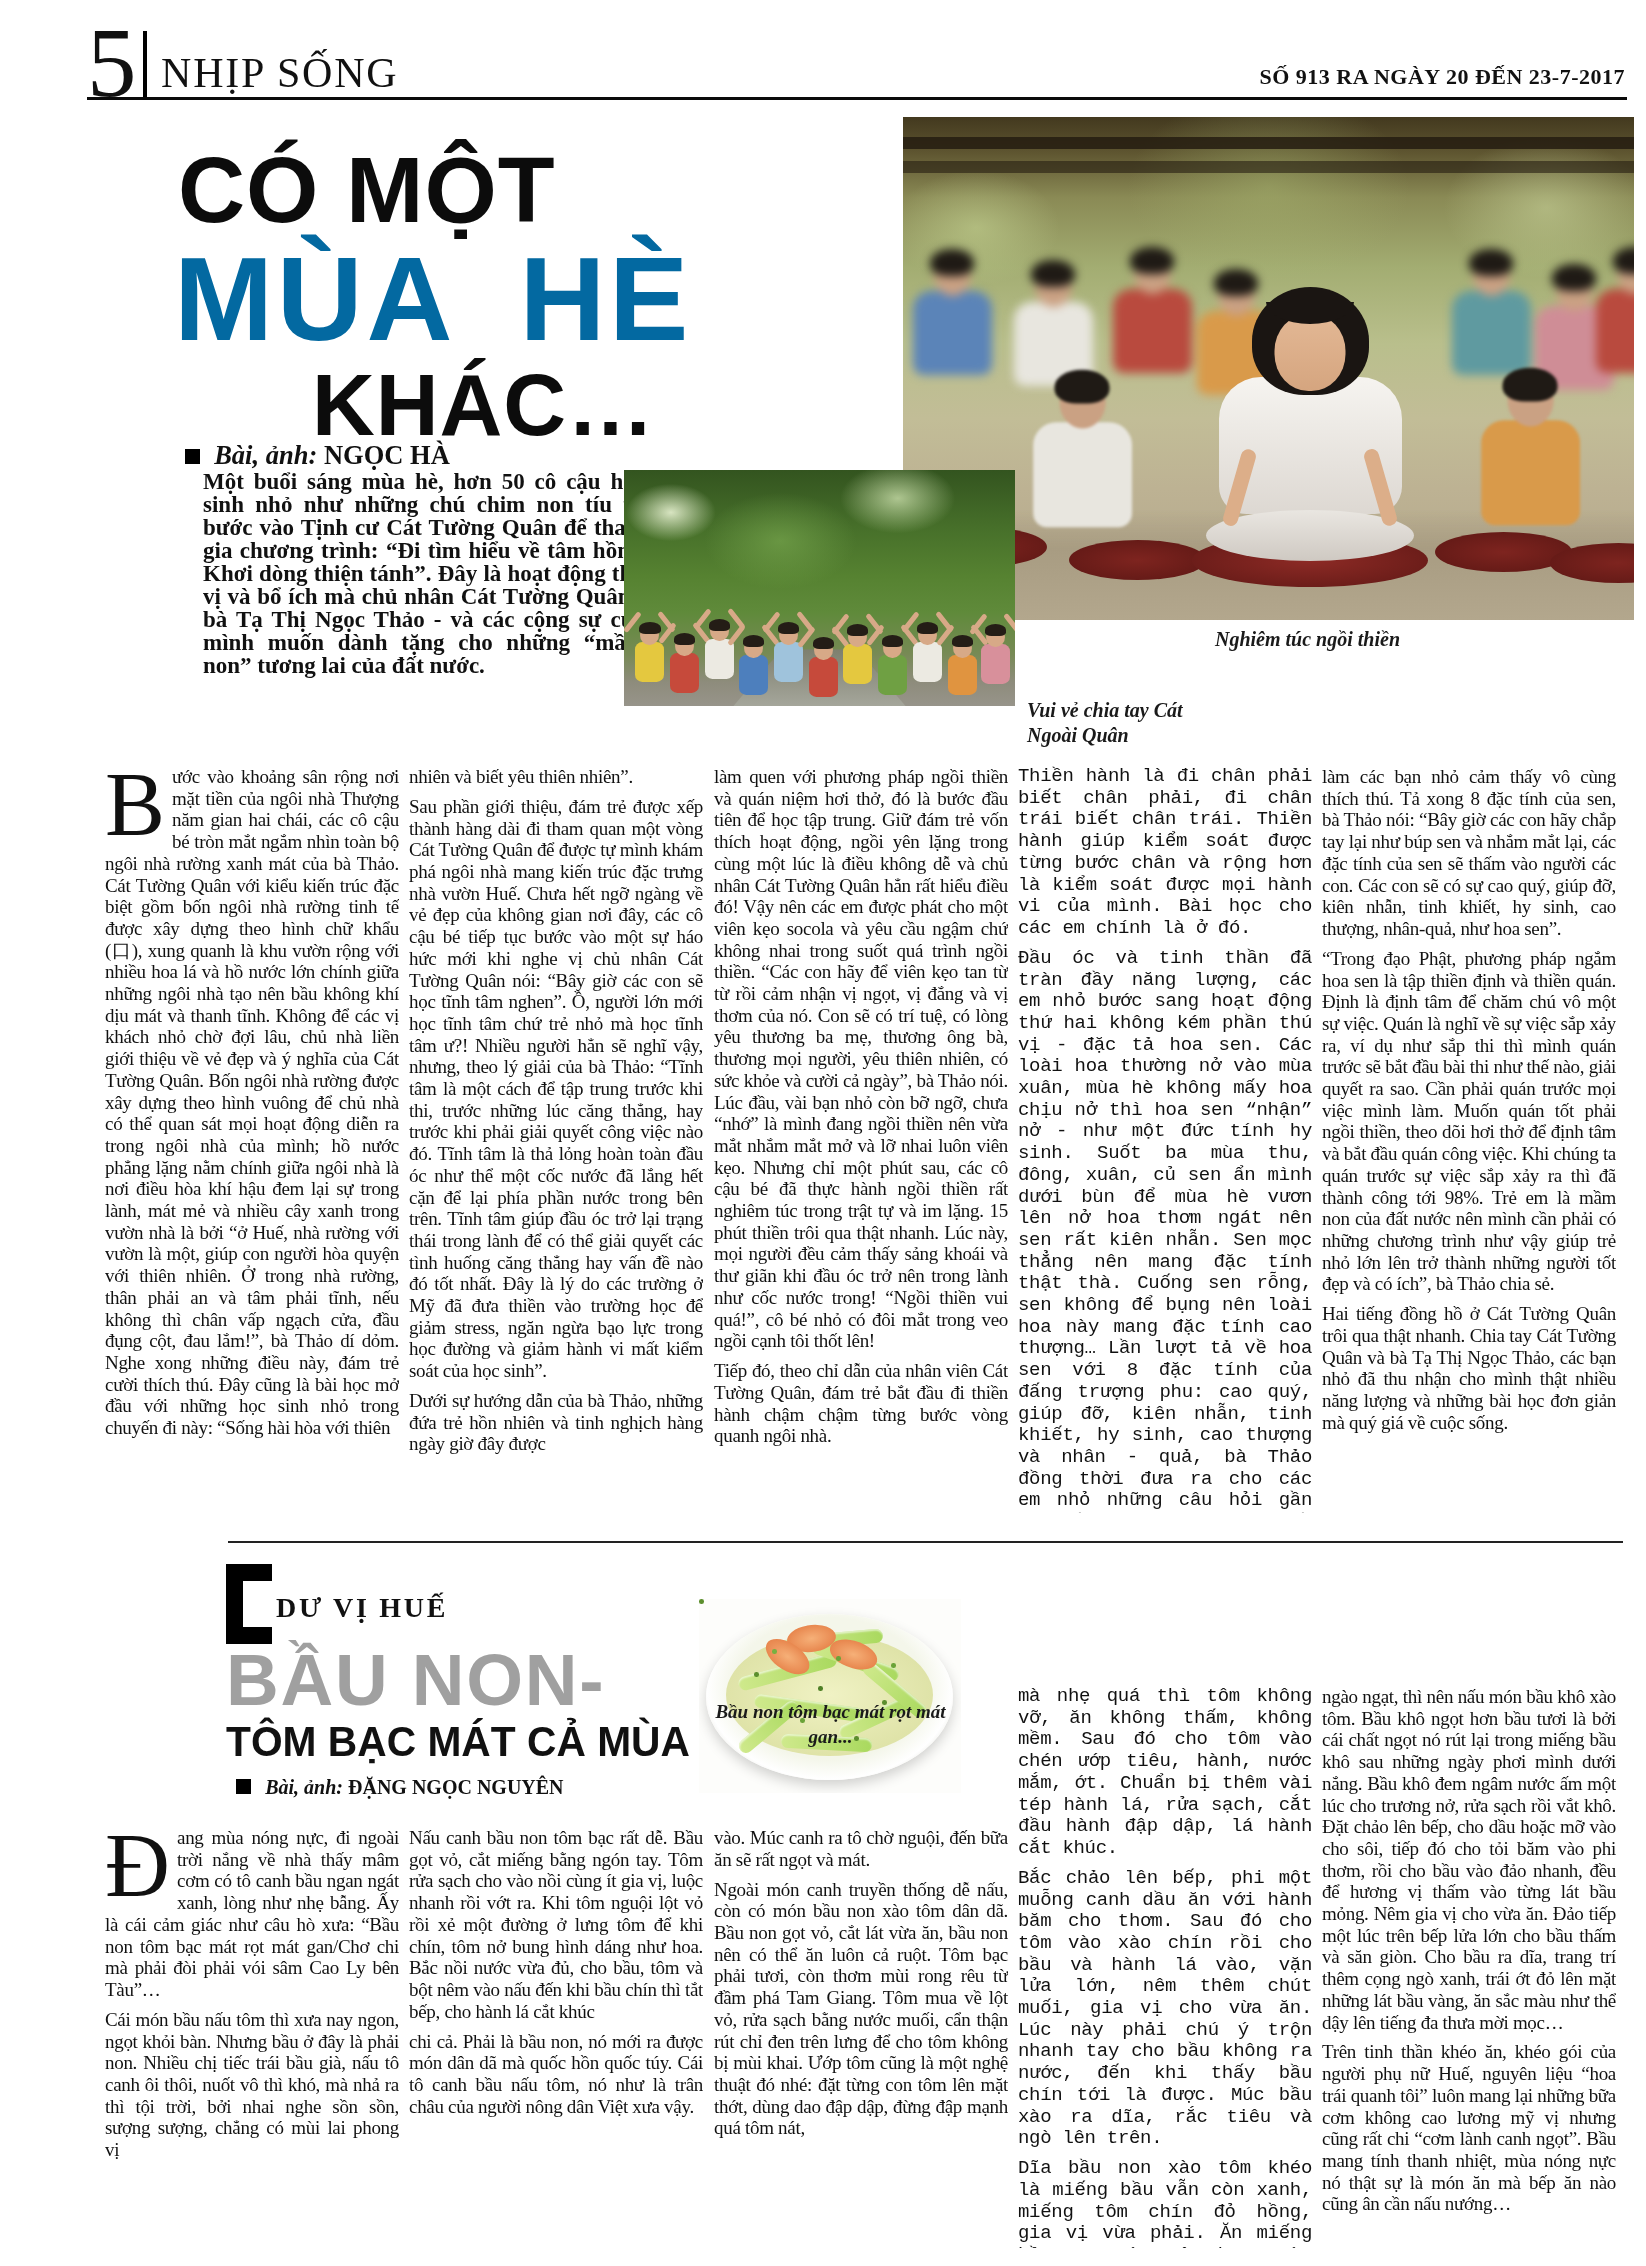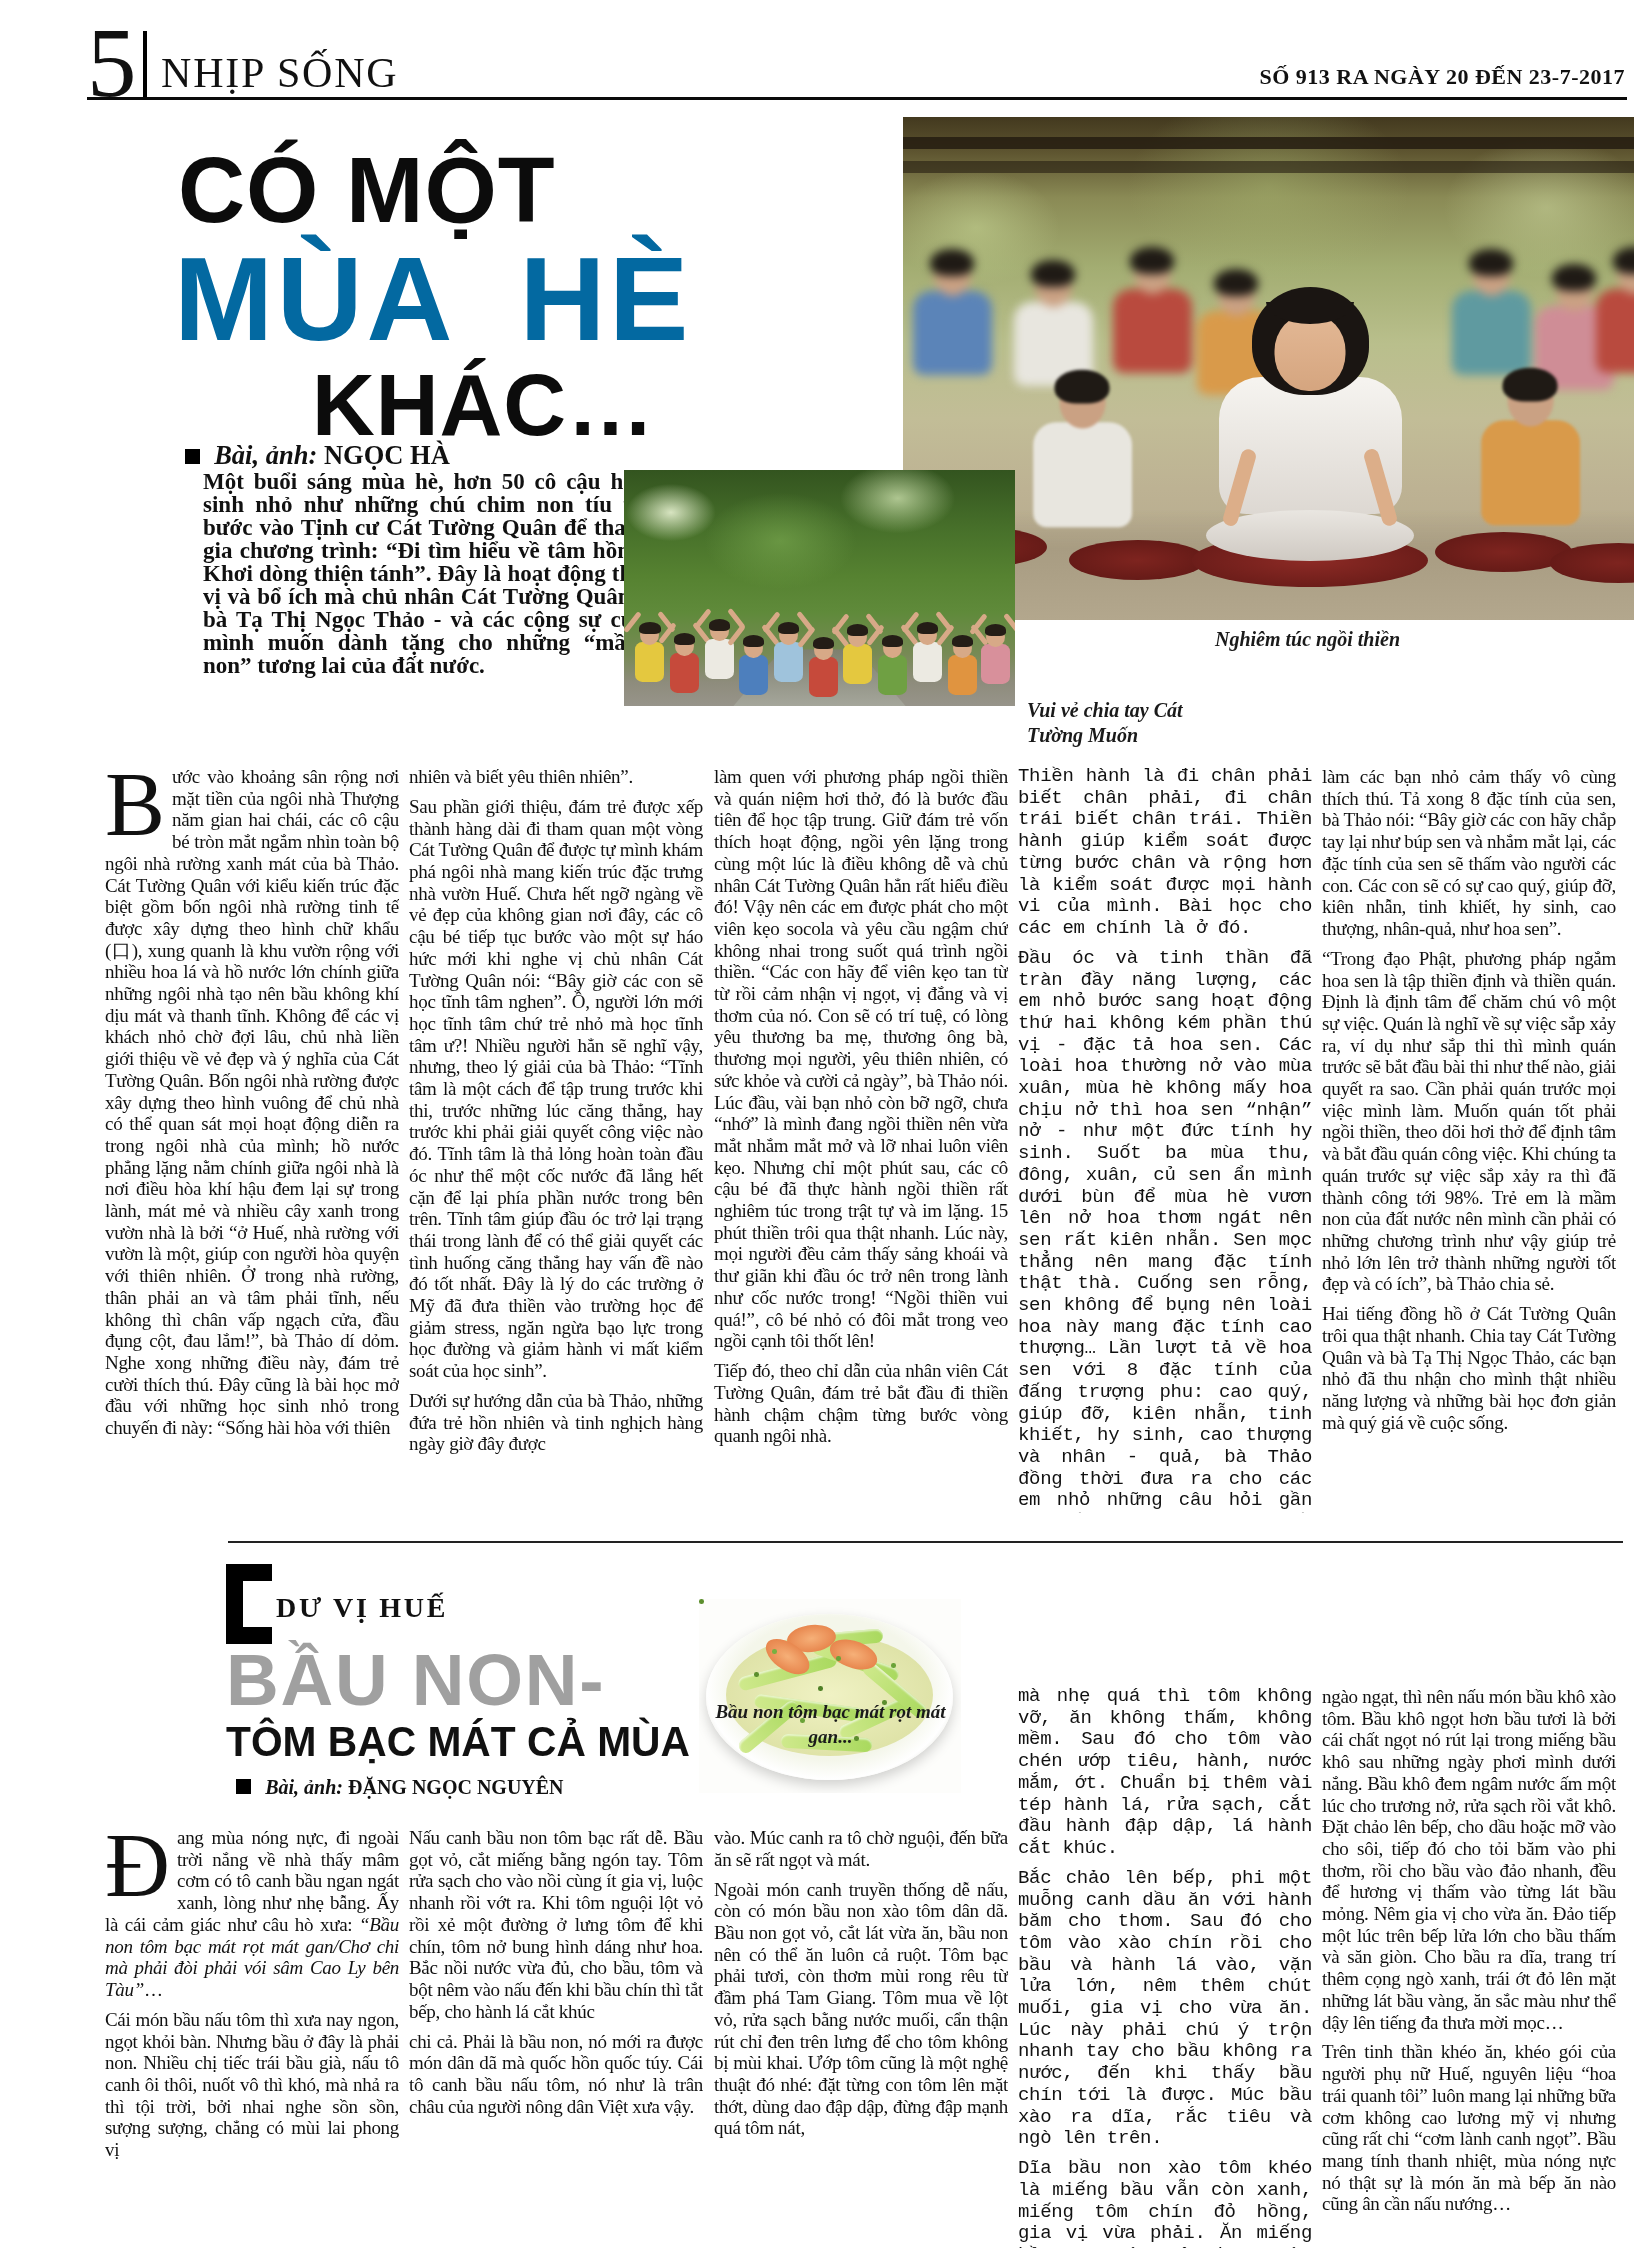--- a/index.html
+++ b/index.html
@@ -126,21 +126,21 @@
   .st7{left:157px;top:84px;width:78px;transform:rotate(40deg);}
   .st8{left:102px;top:33px;width:82px;transform:rotate(-5deg);}
   .sh{position:absolute;width:49px;height:27.4px;border-radius:50% 60% 50% 60%;
      background:radial-gradient(#f6b078,#e2763d);}
   .sh1{left:88px;top:25.6px;transform:rotate(-10deg);}
   .sh2{left:130px;top:42px;transform:rotate(15deg);}
   .sh3{left:64px;top:44px;transform:rotate(30deg);}
   .sc-dots{position:absolute;left:0;top:0;width:4.6px;height:4.6px;border-radius:50%;background:#5c8f2e;
      box-shadow:55px 73px 0 #5c8f2e,137px 57px 0 #6aa338,183px 101px 0 #5c8f2e,101px 119px 0 #6aa338,
                 73px 50px 0 #77b041,155px 137px 0 #5c8f2e,119px 87px 0 #4e7f26,192px 64px 0 #6aa338;}
-  .italic{font-style:italic;}
+  .italic{}
 </style>
 </head>
 <body>
 
 <div id="page">
 
   <div class="pg-num">5</div>
   <div class="pg-bar"></div>
   <div class="pg-sec">NHỊP SỐNG</div>
   <div class="pg-issue">SỐ 913 RA NGÀY 20 ĐẾN 23-7-2017</div>
@@ -279,21 +279,21 @@
         <div class="gh"></div>
         <div class="gb"></div>
       </div>
     <div class="gk g-pnk gq11">
         <div class="ga l"></div>
         <div class="ga r"></div>
         <div class="gh"></div>
         <div class="gb"></div>
       </div>
   </div>
-  <div class="cap cap-grp">Vui vẻ chia tay Cát Tường Muốn</div>
+  <div class="cap cap-grp">Vui vẻ chia tay Cát Ngoài Quân</div>
 
   <div class="bodycol c-a1 cx1">
     <p><span class="dropcap">B</span><span>ước vào khoảng sân rộng nơi mặt tiền của ngôi nhà Thượng năm gian hai chái, các cô cậu bé tròn mắt ngắm nhìn toàn bộ ngôi nhà rường xanh mát của bà Thảo. Cát Tường Quân với kiểu kiến trúc đặc biệt gồm bốn ngôi nhà rường tinh tế được xây dựng theo hình chữ khẩu (口), xung quanh là khu vườn rộng với nhiều hoa lá và hồ nước lớn chính giữa những ngôi nhà tạo nên bầu không khí dịu mát và thanh tĩnh. Không để các vị khách nhỏ chờ đợi lâu, chủ nhà liền giới thiệu về vẻ đẹp và ý nghĩa của Cát Tường Quân. Bốn ngôi nhà rường được xây dựng theo hình vuông để chủ nhà có thể quan sát mọi hoạt động diễn ra trong ngôi nhà của mình; hồ nước phẳng lặng nằm chính giữa ngôi nhà là nơi điều hòa khí hậu đem lại sự trong lành, mát mẻ và nhiều cây xanh trong vườn nhà là bởi “ở Huế, nhà rường với vườn là một, giúp con người hòa quyện với thiên nhiên. Ở trong nhà rường, thân phải an và tâm phải tĩnh, nếu không thì chân vấp ngạch cửa, đầu đụng cột, đau lắm!”, bà Thảo dí dỏm. Nghe xong những điều này, đám trẻ cười thích thú. Đây cũng là bài học mở đầu với những học sinh nhỏ trong chuyến đi này: “Sống hài hòa với thiên</span></p>
   </div>
   <div class="bodycol c-a1 cx2">
       <p>nhiên và biết yêu thiên nhiên”.</p>
       <p>Sau phần giới thiệu, đám trẻ được xếp thành hàng dài đi tham quan một vòng Cát Tường Quân để được tự mình khám phá ngôi nhà mang kiến trúc đặc trưng nhà vườn Huế. Chưa hết ngỡ ngàng về vẻ đẹp của không gian nơi đây, các cô cậu bé tiếp tục bước vào một sự háo hức mới khi nghe vị chủ nhân Cát Tường Quân nói: “Bây giờ các con sẽ học tĩnh tâm nghen”. Ồ, người lớn mới học tĩnh tâm chứ trẻ nhỏ mà học tĩnh tâm ư?! Nhiều người hẳn sẽ nghĩ vậy, nhưng, theo lý giải của bà Thảo: “Tĩnh tâm là một cách để tập trung trước khi thi, trước những lúc căng thẳng, hay trước khi phải giải quyết công việc nào đó. Tĩnh tâm là thả lỏng hoàn toàn đầu óc như thể một cốc nước đã lắng hết cặn để lại phía phần nước trong bên trên. Tĩnh tâm giúp đầu óc trở lại trạng thái trong lành để có thể giải quyết các tình huống căng thẳng hay vấn đề nào đó tốt nhất. Đây là lý do các trường ở Mỹ đã đưa thiền vào trường học để giảm stress, ngăn ngừa bạo lực trong học đường và giảm hành vi mất kiểm soát của học sinh”.</p>
       <p>Dưới sự hướng dẫn của bà Thảo, những đứa trẻ hồn nhiên và tinh nghịch hàng ngày giờ đây được</p>
     </div>
   <div class="bodycol c-a1 cx3">

